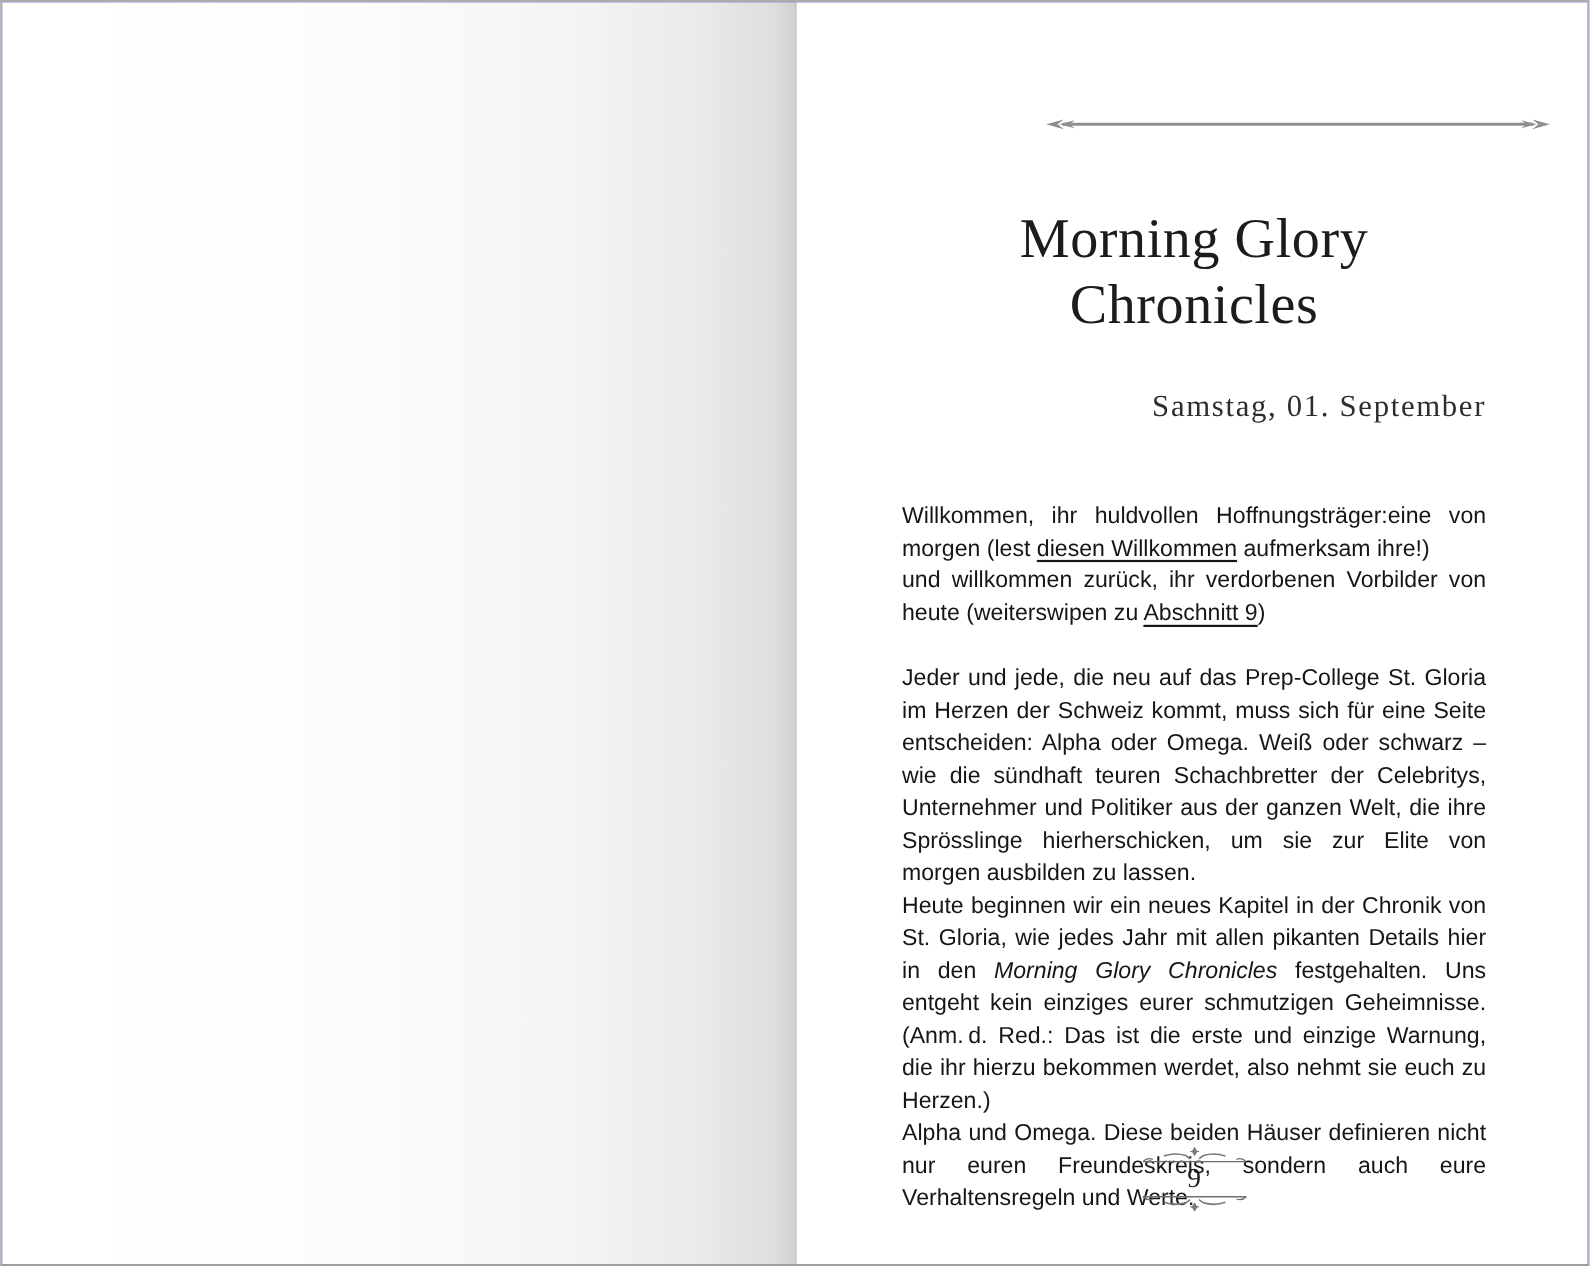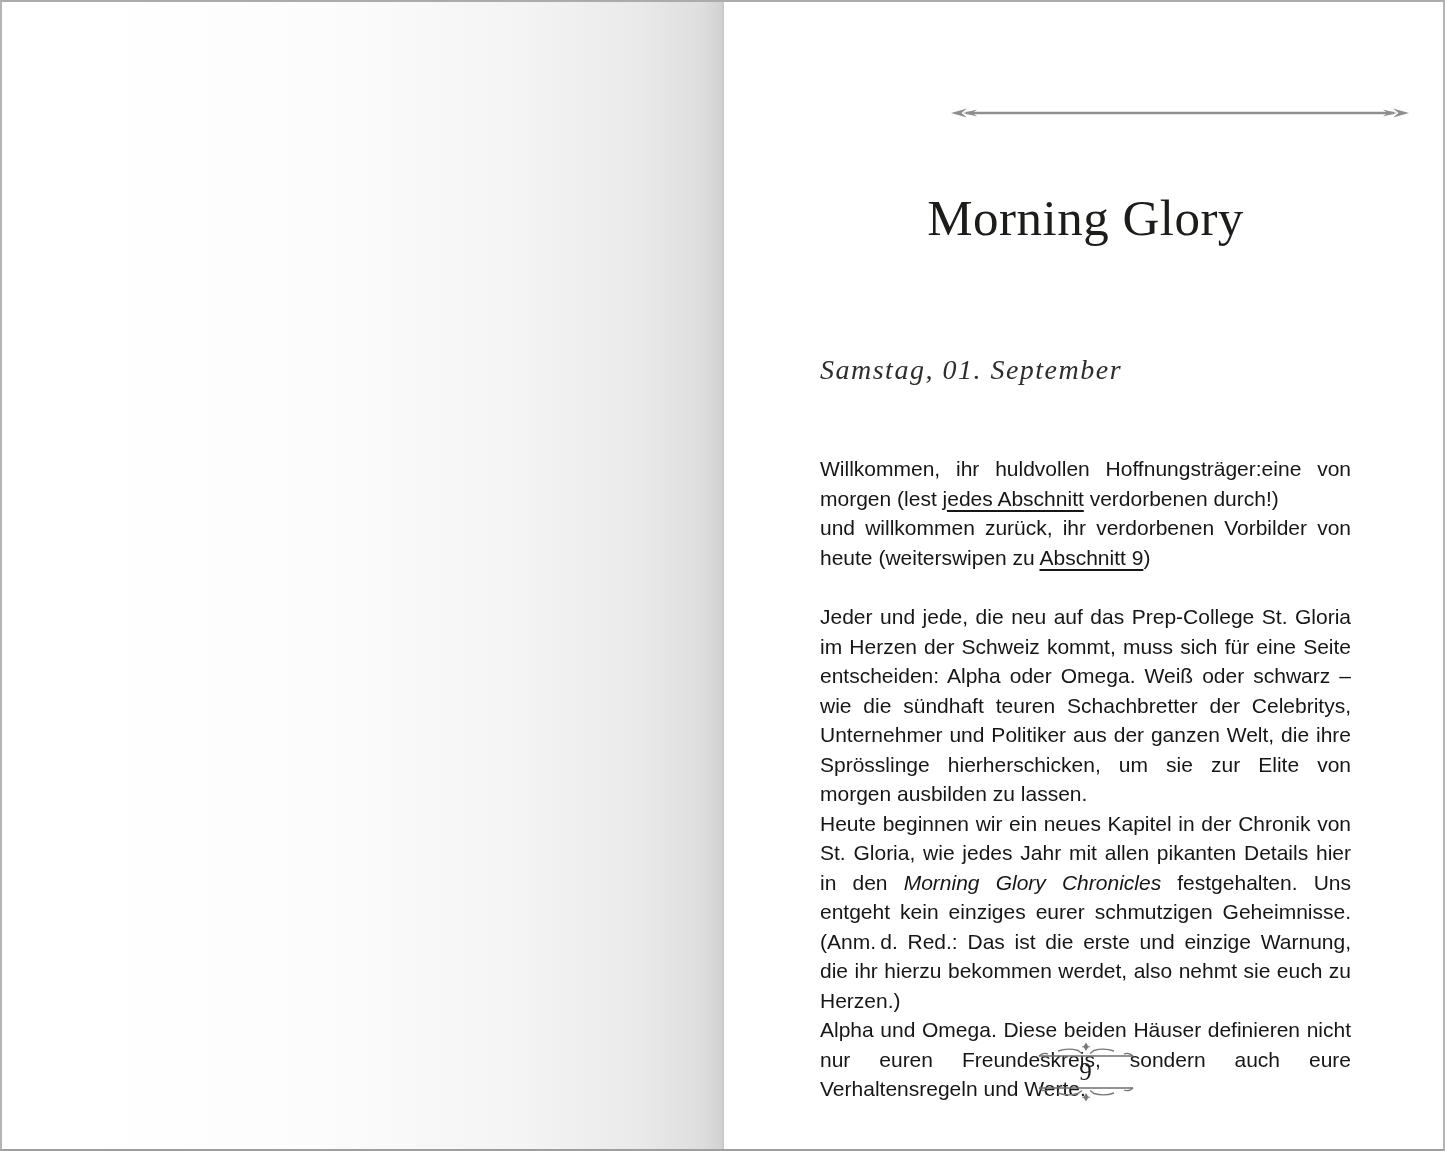--- a/index.html
+++ b/index.html
@@ -33,23 +33,22 @@
 
   .chapter-title {
     position:absolute; left:0; top:186px; width:531px;
     text-align:center;
     font-family:"Liberation Serif", serif;
     font-size:51px; line-height:60px; font-weight:500;
     color:#1d1c1a; letter-spacing:0.5px;
   }
   .chapter-date {
     position:absolute; left:0; top:352px; width:531px;
-    text-align:left;
+    text-align:right;
     font-family:"Liberation Serif", cursive;
-    font-style:italic;
     font-size:28px; color:#2e2d2b; letter-spacing:1.5px;
   }
   .body-text {
     position:absolute; left:0; top:452px; width:531px;
     font-size:21px; line-height:29.5px; color:#161616;
     text-align:justify;
     hyphens:auto; -webkit-hyphens:auto;
   }
   .body-text p { margin:0; }
   .body-text p.gap-after { margin-bottom:30px; }
@@ -81,26 +80,27 @@
       <svg class="divider" viewBox="0 0 460 16" preserveAspectRatio="none">
         <line x1="16" y1="8" x2="444" y2="8" stroke="#8f8f8f" stroke-width="2.6"></line>
         <polygon points="1,8 17,3.6 11.5,8 17,12.4" fill="#8f8f8f"></polygon>
         <polygon points="13,8 27,4.4 22.5,8 27,11.6" fill="#8f8f8f"></polygon>
         <polygon points="459,8 443,3.6 448.5,8 443,12.4" fill="#8f8f8f"></polygon>
         <polygon points="447,8 433,4.4 437.5,8 433,11.6" fill="#8f8f8f"></polygon>
       </svg>
 
       <h1 class="chapter-title">
         <span>Morning Glory</span><br>
+        <span>Chronicles</span>
       </h1>
 
       <div class="chapter-date">Samstag, 01. September</div>
 
       <div class="body-text">
-        <p class="gap-after"><span>Willkommen, ihr huldvollen Hoffnungsträger:eine von morgen (lest </span><span class="u">jedes Abschnitt</span><span> verdorbenen durch!)</span><br><span>und willkommen zurück, ihr verdorbenen Vorbilder von heute (weiterswipen zu </span><span class="u">Abschnitt 9</span><span>)</span></p>
+        <p class="gap-after"><span>Willkommen, ihr huldvollen Hoffnungsträger:eine von morgen (lest </span><span class="u">diesen Willkommen</span><span> aufmerksam ihre!)</span><br><span>und willkommen zurück, ihr verdorbenen Vorbilder von heute (weiterswipen zu </span><span class="u">Abschnitt 9</span><span>)</span></p>
         <p><span>Jeder und jede, die neu auf das Prep-College St. Gloria im Her­zen der Schweiz kommt, muss sich für eine Seite entscheiden: Alpha oder Omega. Weiß oder schwarz – wie die sündhaft teu­ren Schachbretter der Celebritys, Unternehmer und Politiker aus der ganzen Welt, die ihre Sprösslinge hierherschicken, um sie zur Elite von morgen ausbilden zu lassen.</span></p>
         <p><span>Heute beginnen wir ein neues Kapitel in der Chronik von St. Glo­ria, wie jedes Jahr mit allen pikanten Details hier in den </span><span class="i">Morning Glory Chronicles</span><span> festgehalten. Uns entgeht kein einziges eurer schmutzigen Geheimnisse. (Anm. d. Red.: Das ist die erste und einzige Warnung, die ihr hierzu bekommen werdet, also nehmt sie euch zu Herzen.)</span></p>
         <p><span>Alpha und Omega. Diese beiden Häuser definieren nicht nur euren Freundeskreis, sondern auch eure Verhaltensregeln und Werte.</span></p>
       </div>
 
       <div class="page-footer">
         <svg class="flourish" viewBox="0 0 96 17">
           <line x1="1" y1="14" x2="95" y2="14" stroke="#6e6e6e" stroke-width="1.3"></line>
           <path d="M1,14 q4,-4 9,-2" fill="none" stroke="#6e6e6e" stroke-width="1.1"></path>
           <path d="M95,14 q-4,-4 -9,-2" fill="none" stroke="#6e6e6e" stroke-width="1.1"></path>

